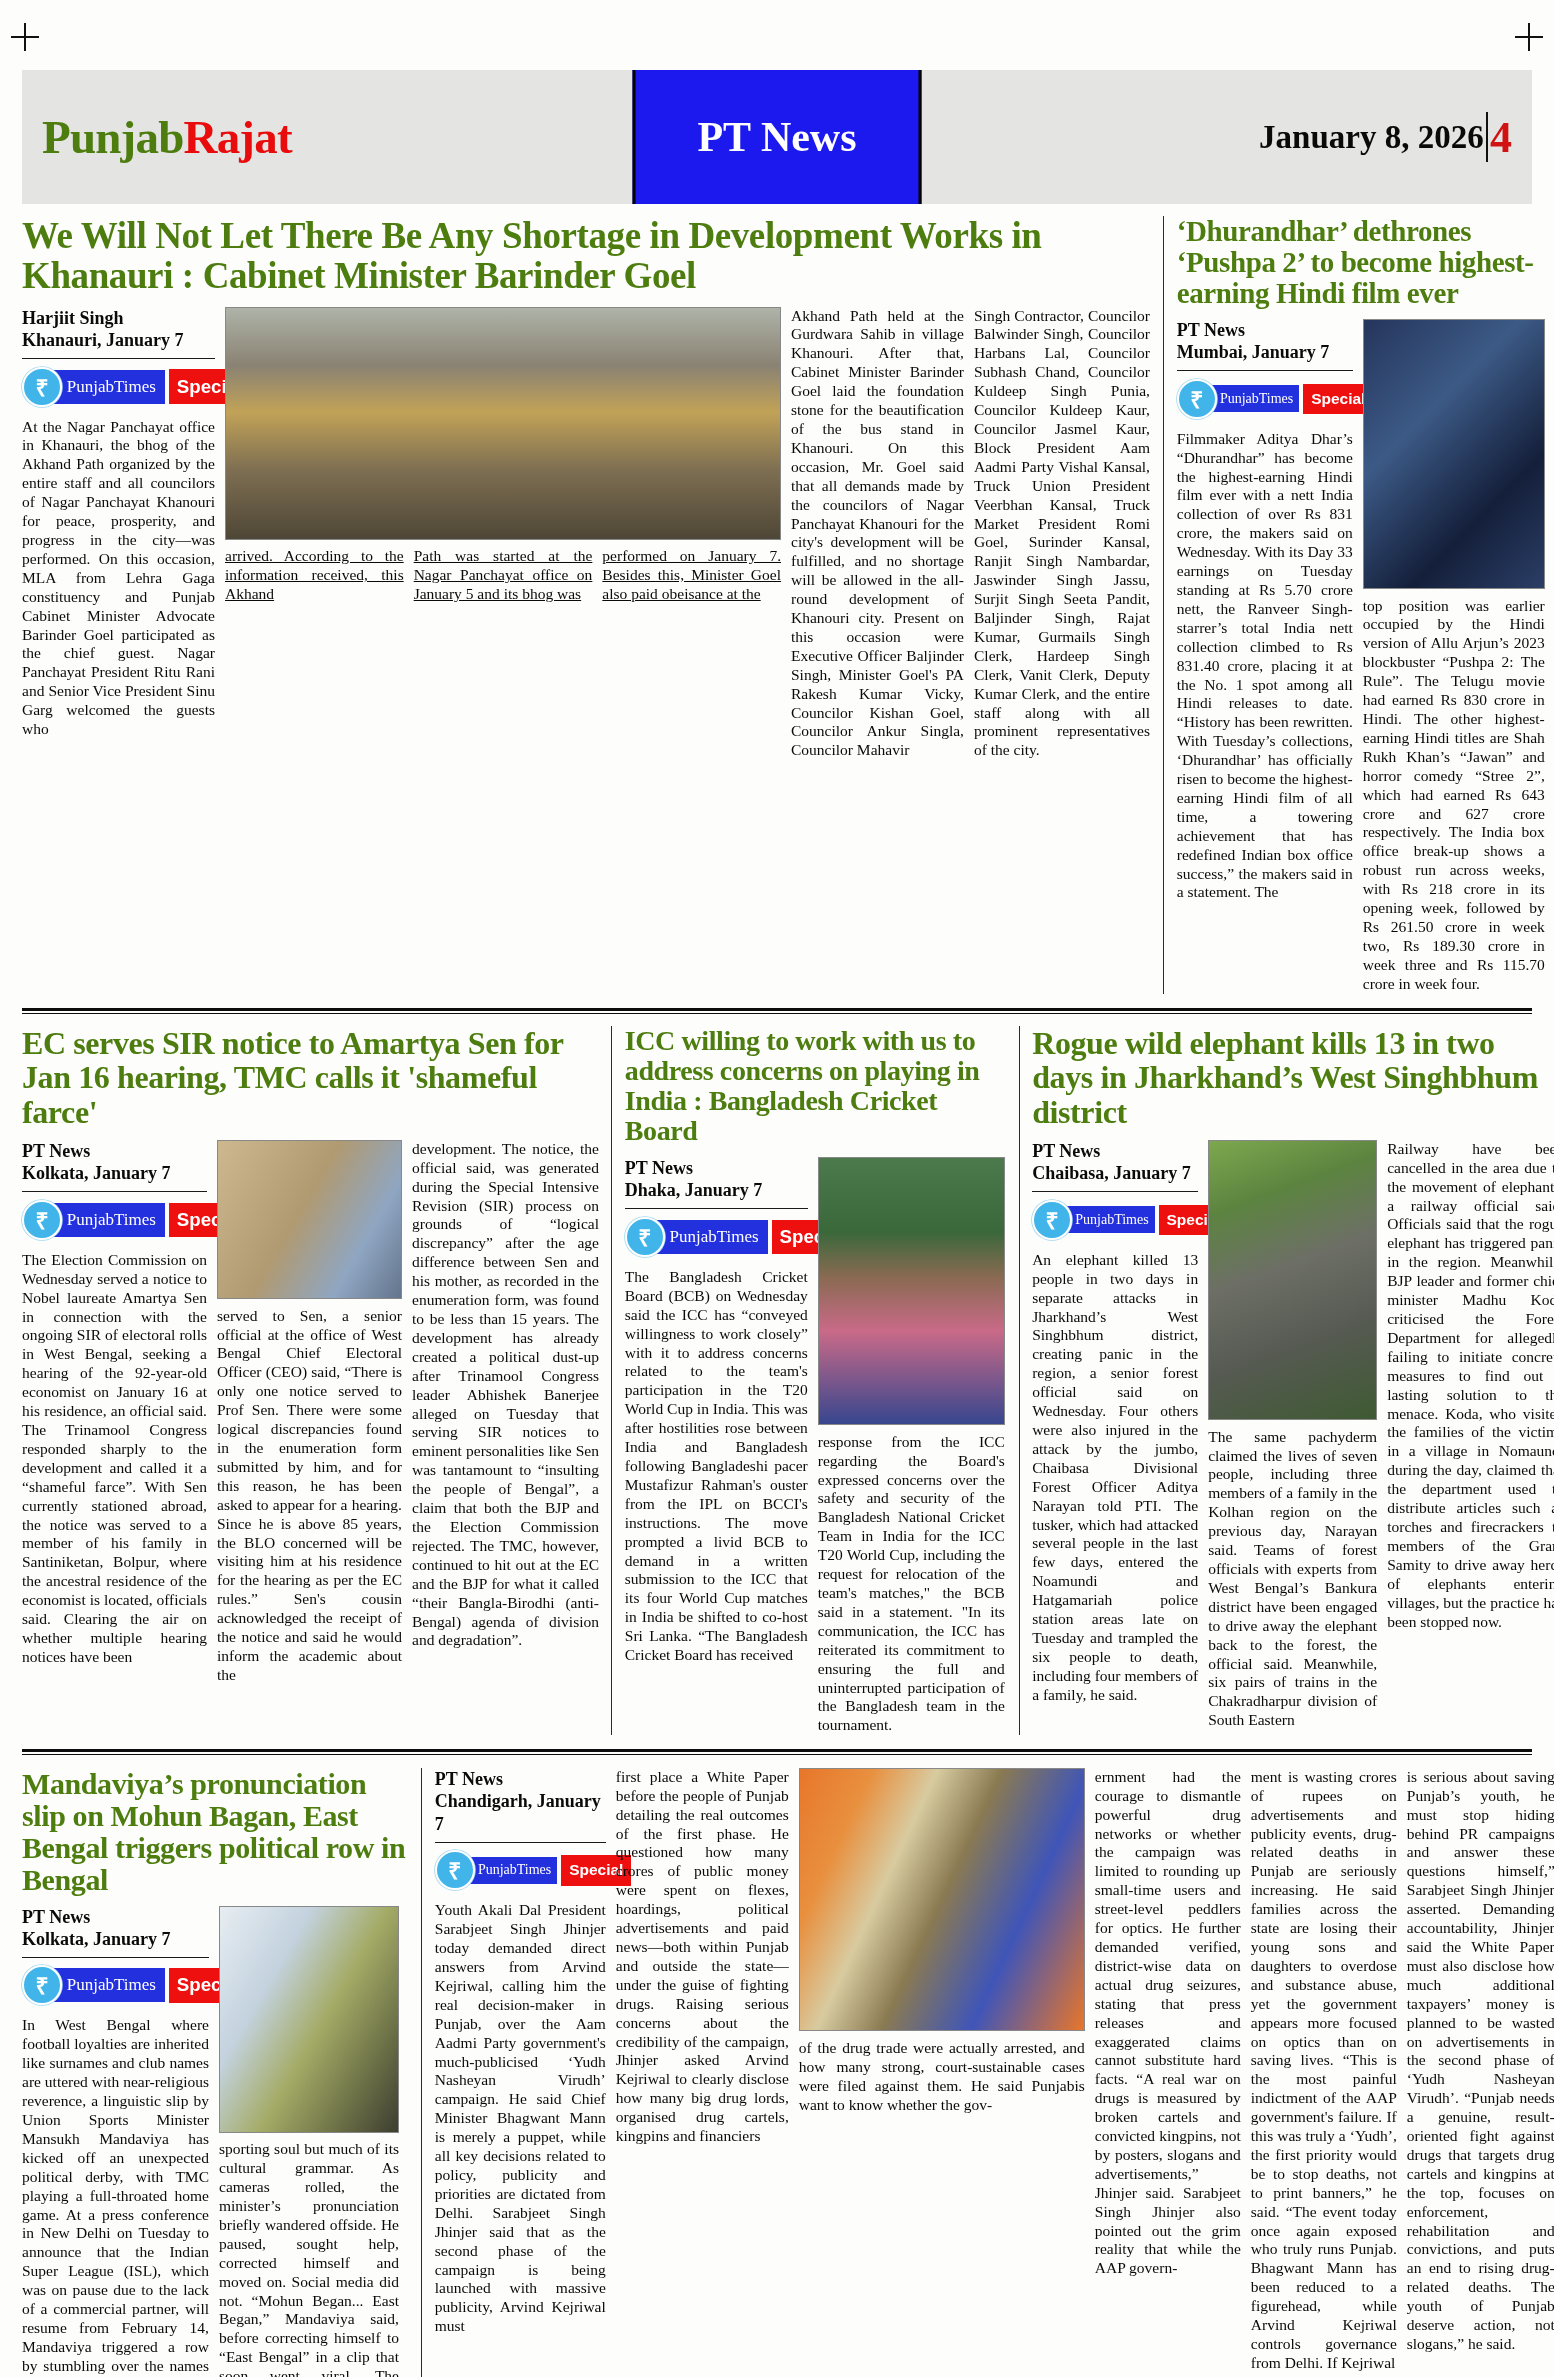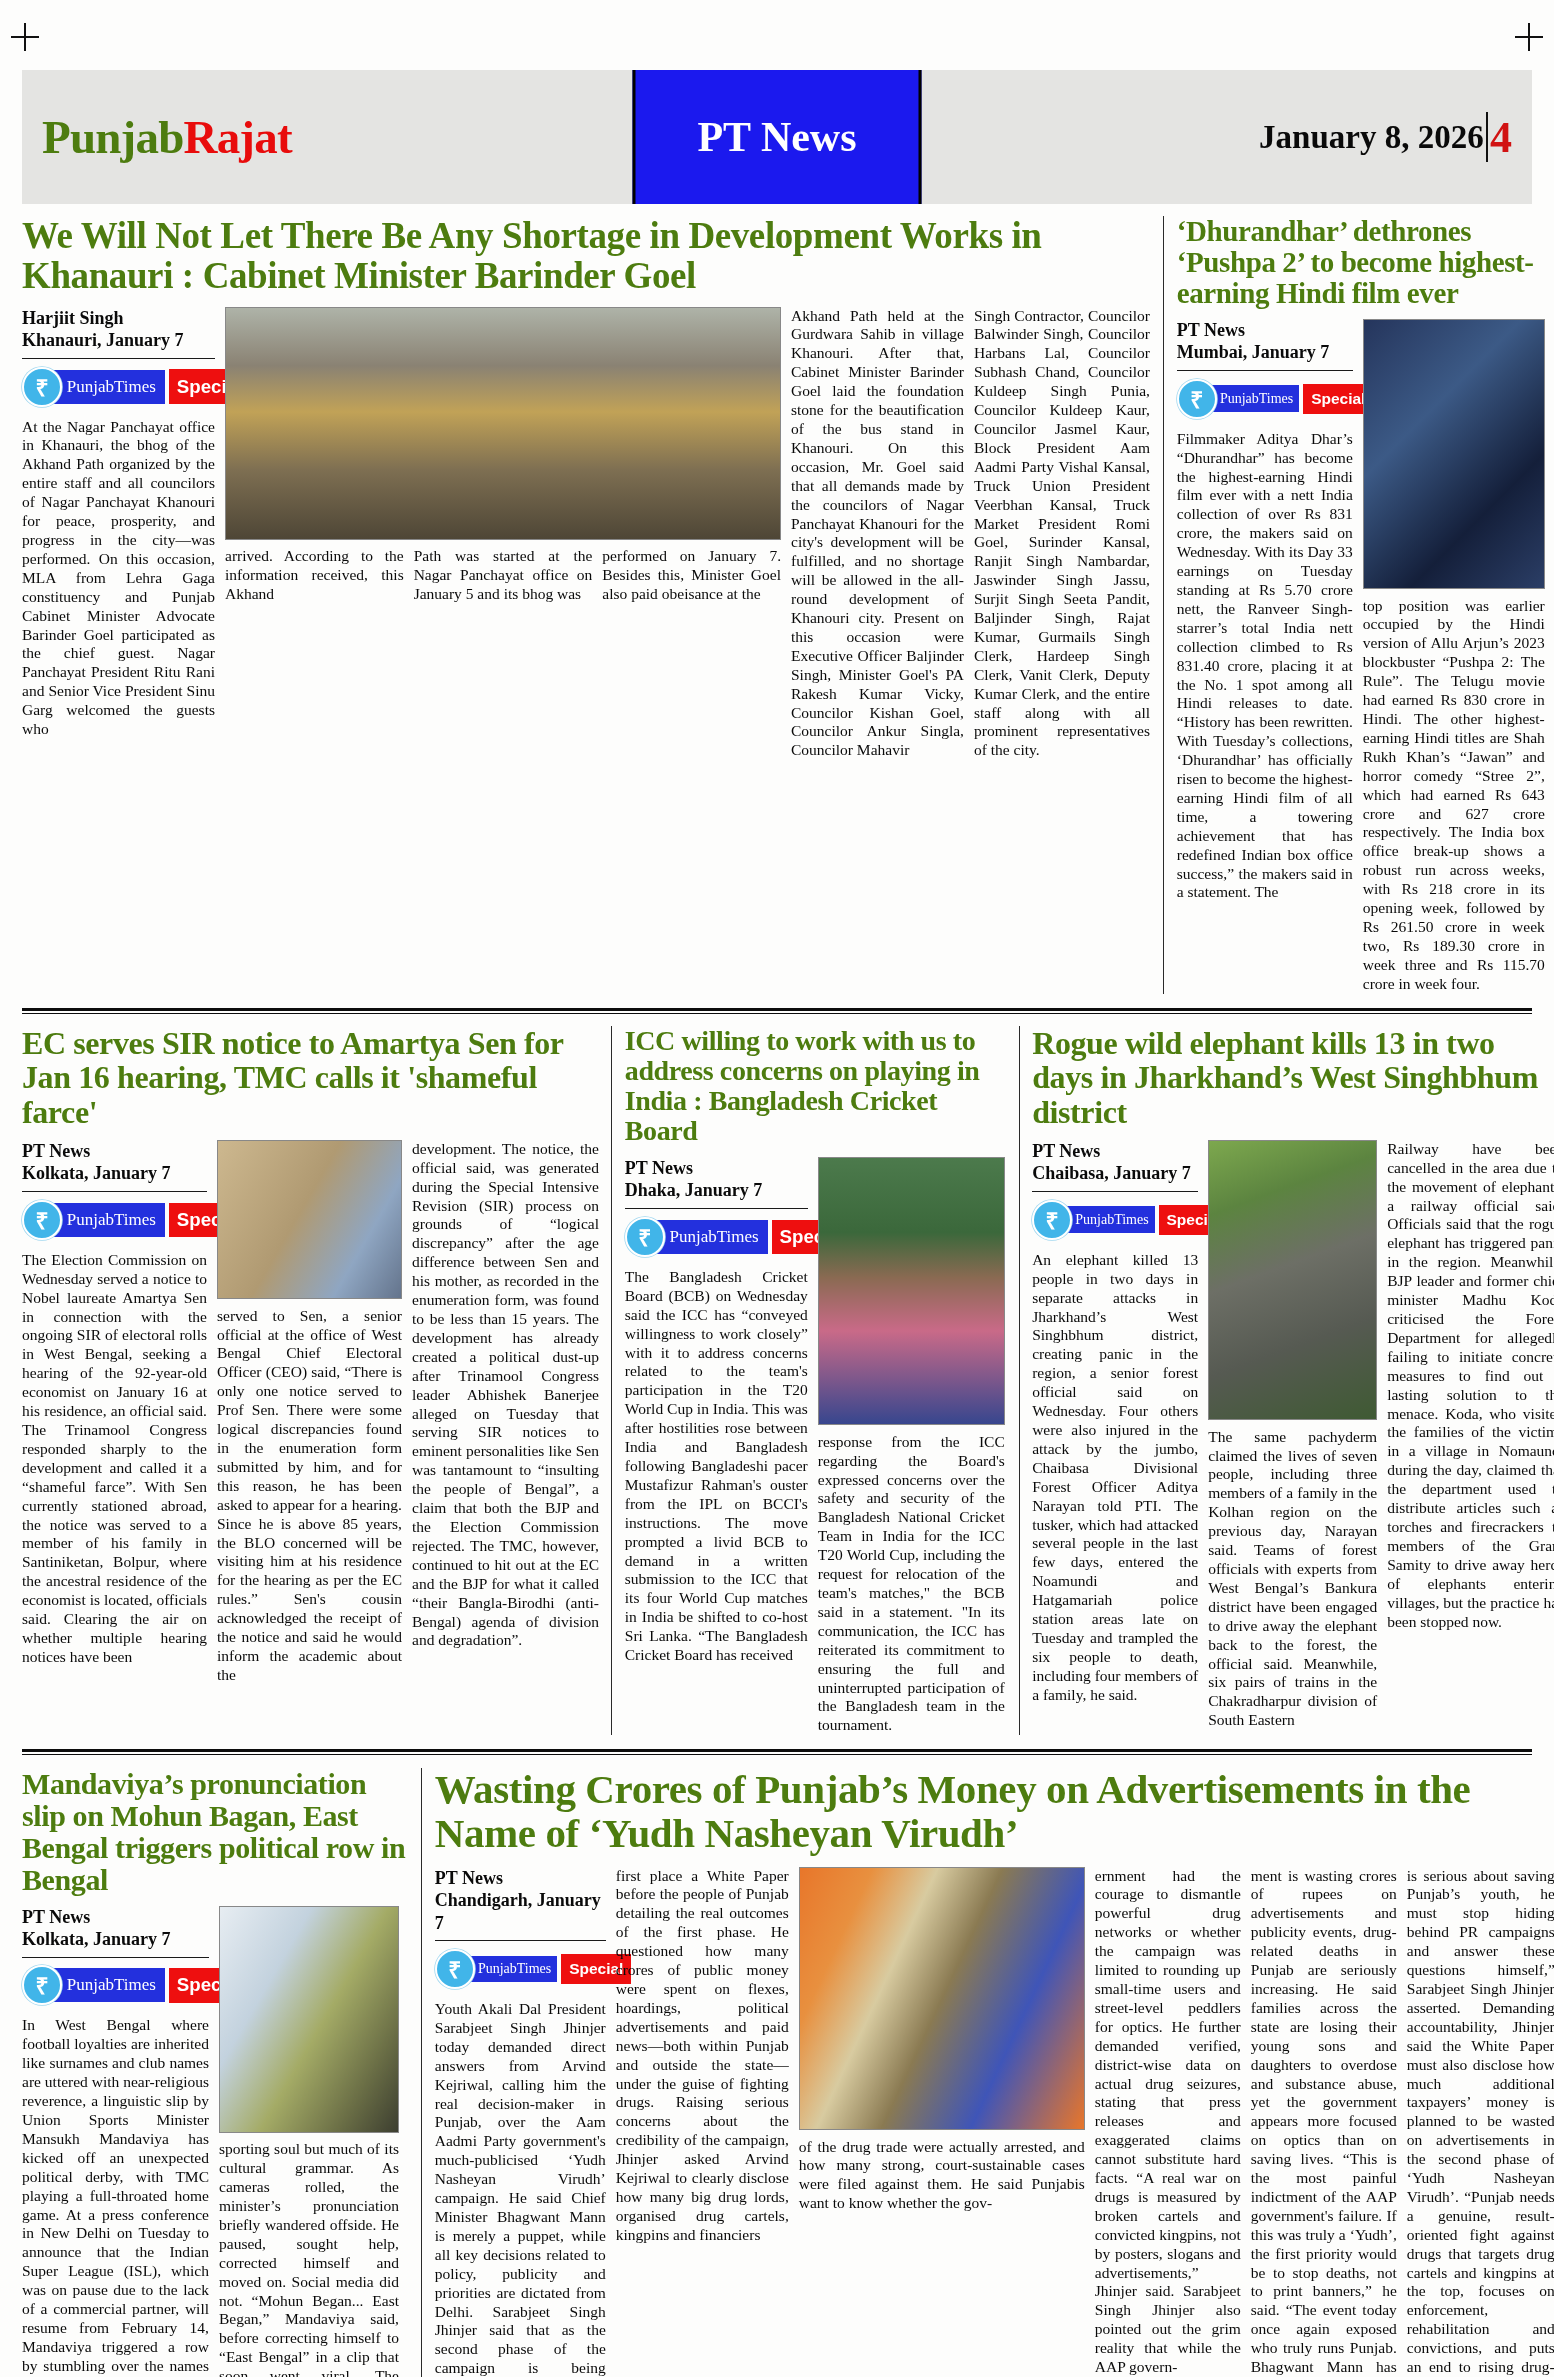--- a/index.html
+++ b/index.html
@@ -79,21 +79,21 @@
             <div>Khanauri, January 7</div>
           </div>
           <div class="byline-rule"></div>
           <div class="pt-badge">
             <span class="pt-badge-logo">₹</span>
             <span class="pt-badge-brand">PunjabTimes</span>
             <span class="pt-badge-special">Special</span>
           </div>
           <p class="body-text">At the Nagar Panchayat office in Khanauri, the bhog of the Akhand Path organized by the entire staff and all councilors of Nagar Panchayat Khanouri for peace, prosperity, and progress in the city—was performed. On this occasion, MLA from Lehra Gaga constituency and Punjab Cabinet Minister Advocate Barinder Goel participated as the chief guest. Nagar Panchayat President Ritu Rani and Senior Vice President Sinu Garg welcomed the guests who</p>
         </div>
-        <div class="col gap" style="width:556px;">
+        <div class="col gap" style="width:556px;text-decoration:underline;">
           <div class="photo" style="height:233px; background:linear-gradient(180deg,#aeb3a8 0%,#8a8273 25%,#c1a257 45%,#7e6f52 70%,#4e4636 100%);"></div>
           <div class="mini-cols">
             <p class="body-text">arrived. According to the information received, this Akhand</p>
             <p class="body-text">Path was started at the Nagar Panchayat office on January 5 and its bhog was</p>
             <p class="body-text">performed on January 7. Besides this, Minister Goel also paid obeisance at the</p>
           </div>
         </div>
         <p class="body-text col gap" style="width:173px;">Akhand Path held at the Gurdwara Sahib in village Khanouri. After that, Cabinet Minister Barinder Goel laid the foundation stone for the beautification of the bus stand in Khanouri. On this occasion, Mr. Goel said that all demands made by the councilors of Nagar Panchayat Khanouri for the city's development will be fulfilled, and no shortage will be allowed in the all-round development of Khanouri city. Present on this occasion were Executive Officer Baljinder Singh, Minister Goel's PA Rakesh Kumar Vicky, Councilor Kishan Goel, Councilor Ankur Singla, Councilor Mahavir</p>
         <p class="body-text col gap" style="width:176px;">Singh Contractor, Councilor Balwinder Singh, Councilor Harbans Lal, Councilor Subhash Chand, Councilor Kuldeep Singh Punia, Councilor Kuldeep Kaur, Councilor Jasmel Kaur, Block President Aam Aadmi Party Vishal Kansal, Truck Union President Veerbhan Kansal, Truck Market President Romi Goel, Surinder Kansal, Ranjit Singh Nambardar, Jaswinder Singh Jassu, Surjit Singh Seeta Pandit, Baljinder Singh, Rajat Kumar, Gurmails Singh Clerk, Hardeep Singh Clerk, Vanit Clerk, Deputy Kumar Clerk, and the entire staff along with all prominent representatives of the city.</p>
       </div>
@@ -220,21 +220,20 @@
           <p class="body-text">In West Bengal where football loyalties are inherited like surnames and club names are uttered with near-religious reverence, a linguistic slip by Union Sports Minister Mansukh Mandaviya has kicked off an unexpected political derby, with TMC playing a full-throated home game. At a press conference in New Delhi on Tuesday to announce that the Indian Super League (ISL), which was on pause due to the lack of a commercial partner, will resume from February 14, Mandaviya triggered a row by stumbling over the names of Mohun Bagan and East Bengal, two institutions that define not just the city’s</p>
         </div>
         <div class="col gap" style="width:180px;">
           <div class="photo" style="height:227px; background:linear-gradient(120deg,#e7edf2 0%,#c3d2de 30%,#a4ab66 55%,#6b6f46 80%,#3c3e30 100%);"></div>
           <p class="body-text" style="margin-top:7.8px;">sporting soul but much of its cultural grammar. As cameras rolled, the minister’s pronunciation briefly wandered offside. He paused, sought help, corrected himself and moved on. Social media did not. “Mohun Began... East Began,” Mandaviya said, before correcting himself to “East Bengal” in a clip that soon went viral. The mispronunciation, phonetically resembling “baigan”, the Hindi word for eggplant, drew instant mockery online and sharp political criticism in Bengal.</p>
         </div>
       </div>
     </article>
 
     <article class="col vsep" style="width:1121px;">
-      <h2 class="headline" style="font-size:41px; margin-bottom:11px;">Wasting Crores of Punjab’s Money on Advertisements in the Name of ‘Yudh  Nasheyan Virudh’</h2>
       <div class="art-row">
         <div class="col" style="width:171px;">
           <div class="byline">
             <div>PT News</div>
             <div>Chandigarh, January 7</div>
           </div>
           <div class="byline-rule"></div>
           <div class="pt-badge">
             <span class="pt-badge-logo">₹</span>
             <span class="pt-badge-brand" style="font-size:14px; padding:5.4px 6.2px 5.4px 12.4px;">PunjabTimes</span>

